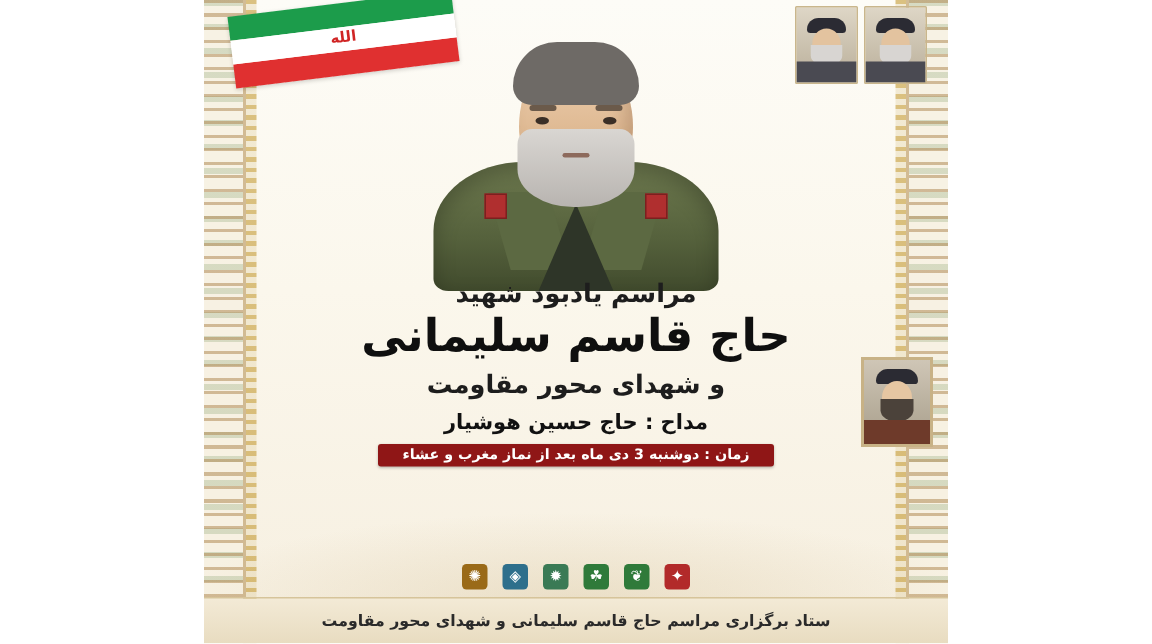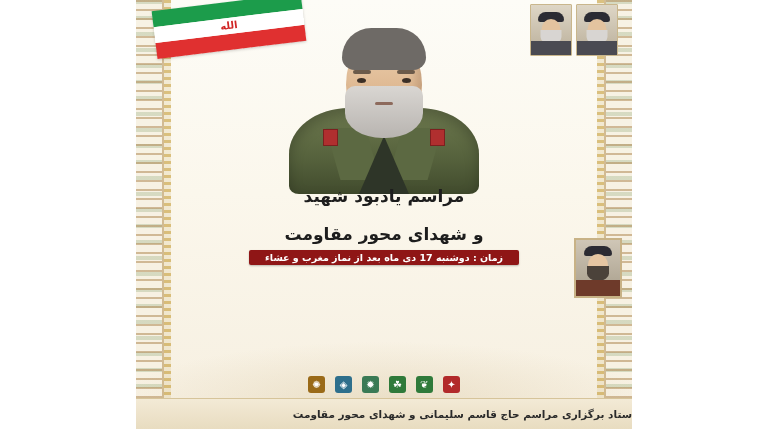--- a/index.html
+++ b/index.html
@@ -295,21 +295,21 @@
     font-size: 30px;
     font-weight: bold;
     color: #0f0f0f;
     letter-spacing: 0px;
     line-height: 1.12;
   }
   .line-3 {
     font-size: 17px;
     color: #1d1d1d;
     font-weight: bold;
-    margin-top: 18px;
+    margin-top: 5px;
   }
   .line-4 {
     margin-top: 8px;
     font-size: 10.5px;
     font-weight: bold;
     color: #8c1111;
   }
 
   .madah {
     margin-top: 7px;
@@ -395,21 +395,21 @@
   
   .footer {
     position: absolute;
     left: 0; right: 0;
     bottom: 0;
     height: 30px;
     background: linear-gradient(180deg,#f3ead6 0%, #e8dcc0 100%);
     border-top: 1px solid #d6c49a;
     display: flex;
     align-items: center;
-    justify-content: flex-start;
+    justify-content: center;
     z-index: 20;
   }
   .footer-text {
     font-size: 10.5px;
     font-weight: bold;
     color: #2a2a2a;
   }
 
   
   .swoosh {
@@ -475,24 +475,26 @@
       <div class="p-beard"></div>
       <div class="p-brow-l"></div>
       <div class="p-brow-r"></div>
       <div class="p-eye-l"></div>
       <div class="p-eye-r"></div>
       <div class="p-mouth"></div>
     </div>
 
     <div class="txt">
       <div class="line-1">مراسم یادبود شهید</div>
+      <div class="line-2">حاج قاسم سلیمانی</div>
       <div class="line-3">و شهدای محور مقاومت</div>
+      <div class="madah">مداح : حاج حسین هوشیار</div>
 
       <div class="ribbons">
-        <div class="ribbon">زمان : دوشنبه 17 دی ماه بعد از نماز مغرب و عشاء</div>
+        <div class="ribbon">زمان : دوشنبه 3 دی ماه بعد از نماز مغرب و عشاء</div>
       </div>
     </div>
 
     <div class="speaker-photo">
       <div class="turban2"></div>
         <div class="face2"></div>
         <div class="beard2"></div>
         <div class="robe2"></div>
     </div>
 

